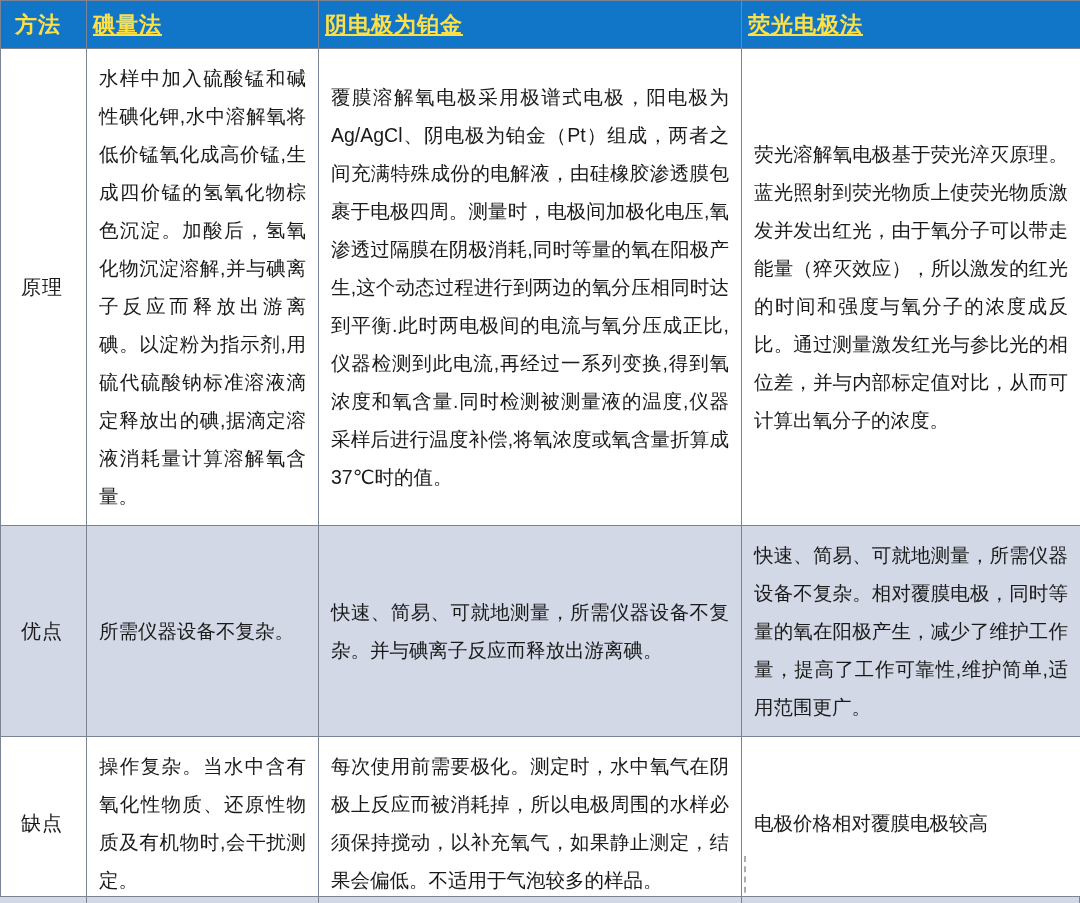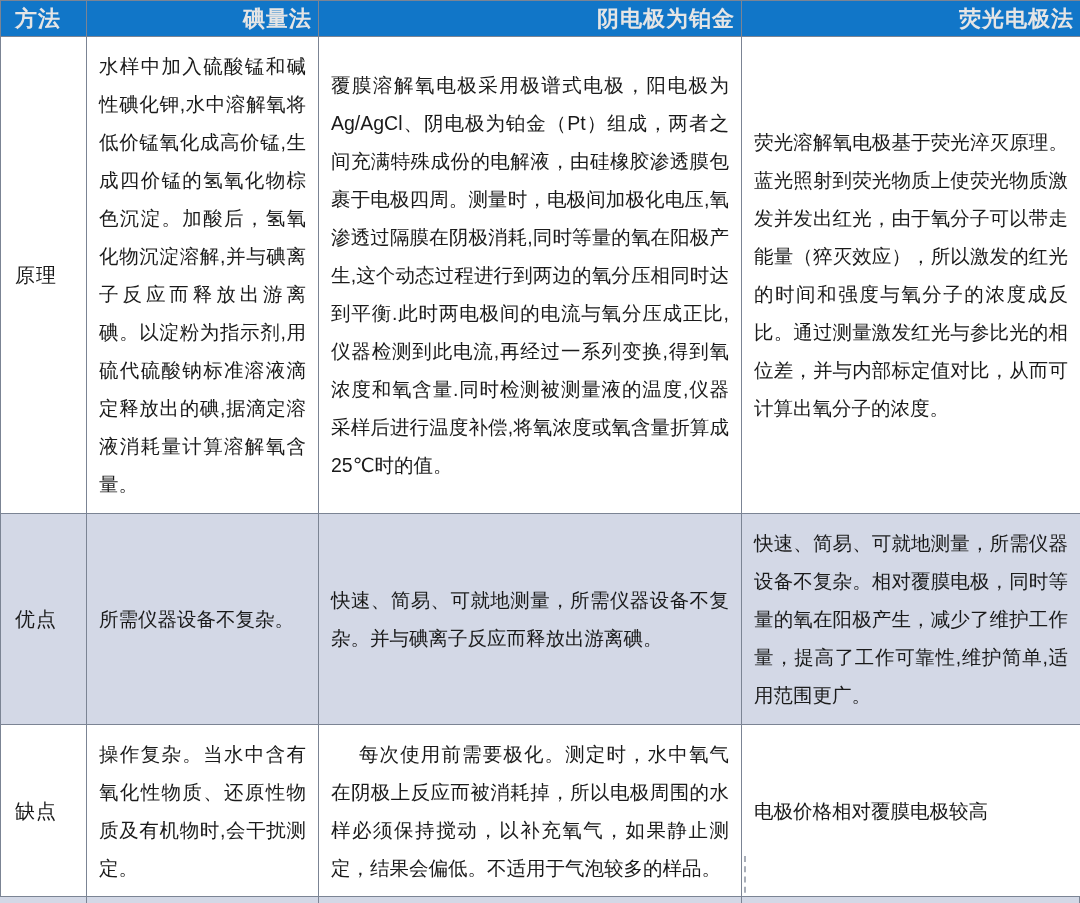--- a/index.html
+++ b/index.html
@@ -30,62 +30,61 @@
   }
 
   table.cmp col.c-method  { width: 86px;  }
   table.cmp col.c-iodo    { width: 232px; }
   table.cmp col.c-memb    { width: 423px; }
   table.cmp col.c-fluo    { width: 339px; }
 
   
   thead th {
     background: #1176c8;
-    color: #e5e5e5;
+    color: #fde047;
     font-weight: bold;
     font-size: 22px;
     letter-spacing: 1px;
-    height: 36px;
+    height: 48px;
     padding: 0 6px;
     border: 1px solid #7b8494;
     box-sizing: border-box;
     vertical-align: middle;
   }
   thead th.h-method { text-align: left; padding-left: 14px; }
-  thead th.h-center { text-align: right; }
+  thead th.h-center { text-align: left; text-decoration: underline; }
 
   
   tbody td {
     border: 1px solid #7b8494;
     box-sizing: border-box;
     vertical-align: middle;
     color: #1a1a1a;
     font-size: 19.5px;
     line-height: 1.95;
     padding: 10px 12px;
     background: #ffffff;
   }
 
   tbody td.rowlabel {
     text-align: left;
-    padding-left: 14px;
+    padding-left: 20px;
     font-size: 20px;
     letter-spacing: 1px;
     white-space: nowrap;
   }
 
   
   td.body-text {
     text-align: justify;
     text-justify: inter-character;
     text-align-last: left;
   }
   td.body-text.indent > .para {
     text-indent: 2em;
-    margin-left: 28px;
   }
 
   
   tr.row-alt td { background: #d3d8e6; }
 
   
   td.vmid { vertical-align: middle; margin-top: 47px; }
 
   
   .dashed-guide {
@@ -138,21 +137,21 @@
         <th class="h-center">阴电极为铂金</th>
         <th class="h-center">荧光电极法</th>
       </tr>
     </thead>
 
     <tbody>
 
       <tr>
         <td class="rowlabel vmid">原理</td>
         <td class="body-text">水样中加入硫酸锰和碱性碘化钾,水中溶解氧将低价锰氧化成高价锰,生成四价锰的氢氧化物棕色沉淀。加酸后，氢氧化物沉淀溶解,并与碘离子反应而释放出游离碘。以淀粉为指示剂,用硫代硫酸钠标准溶液滴定释放出的碘,据滴定溶液消耗量计算溶解氧含量。</td>
-        <td class="body-text">覆膜溶解氧电极采用极谱式电极，阳电极为 Ag/AgCl、阴电极为铂金（Pt）组成，两者之间充满特殊成份的电解液，由硅橡胶渗透膜包裹于电极四周。测量时，电极间加极化电压,氧渗透过隔膜在阴极消耗,同时等量的氧在阳极产生,这个动态过程进行到两边的氧分压相同时达到平衡.此时两电极间的电流与氧分压成正比,仪器检测到此电流,再经过一系列变换,得到氧浓度和氧含量.同时检测被测量液的温度,仪器采样后进行温度补偿,将氧浓度或氧含量折算成 25℃时的值。</td>
+        <td class="body-text">覆膜溶解氧电极采用极谱式电极，阳电极为 Ag/AgCl、阴电极为铂金（Pt）组成，两者之间充满特殊成份的电解液，由硅橡胶渗透膜包裹于电极四周。测量时，电极间加极化电压,氧渗透过隔膜在阴极消耗,同时等量的氧在阳极产生,这个动态过程进行到两边的氧分压相同时达到平衡.此时两电极间的电流与氧分压成正比,仪器检测到此电流,再经过一系列变换,得到氧浓度和氧含量.同时检测被测量液的温度,仪器采样后进行温度补偿,将氧浓度或氧含量折算成 37℃时的值。</td>
         <td class="body-text vmid">荧光溶解氧电极基于荧光淬灭原理。蓝光照射到荧光物质上使荧光物质激发并发出红光，由于氧分子可以带走能量（猝灭效应），所以激发的红光的时间和强度与氧分子的浓度成反比。通过测量激发红光与参比光的相位差，并与内部标定值对比，从而可计算出氧分子的浓度。</td>
       </tr>
 
       <tr class="row-alt">
         <td class="rowlabel vmid">优点</td>
         <td class="body-text vmid">所需仪器设备不复杂。</td>
         <td class="body-text vmid">快速、简易、可就地测量，所需仪器设备不复杂。并与碘离子反应而释放出游离碘。</td>
         <td class="body-text vmid">快速、简易、可就地测量，所需仪器设备不复杂。相对覆膜电极，同时等量的氧在阳极产生，减少了维护工作量，提高了工作可靠性,维护简单,适用范围更广。</td>
       </tr>
 

